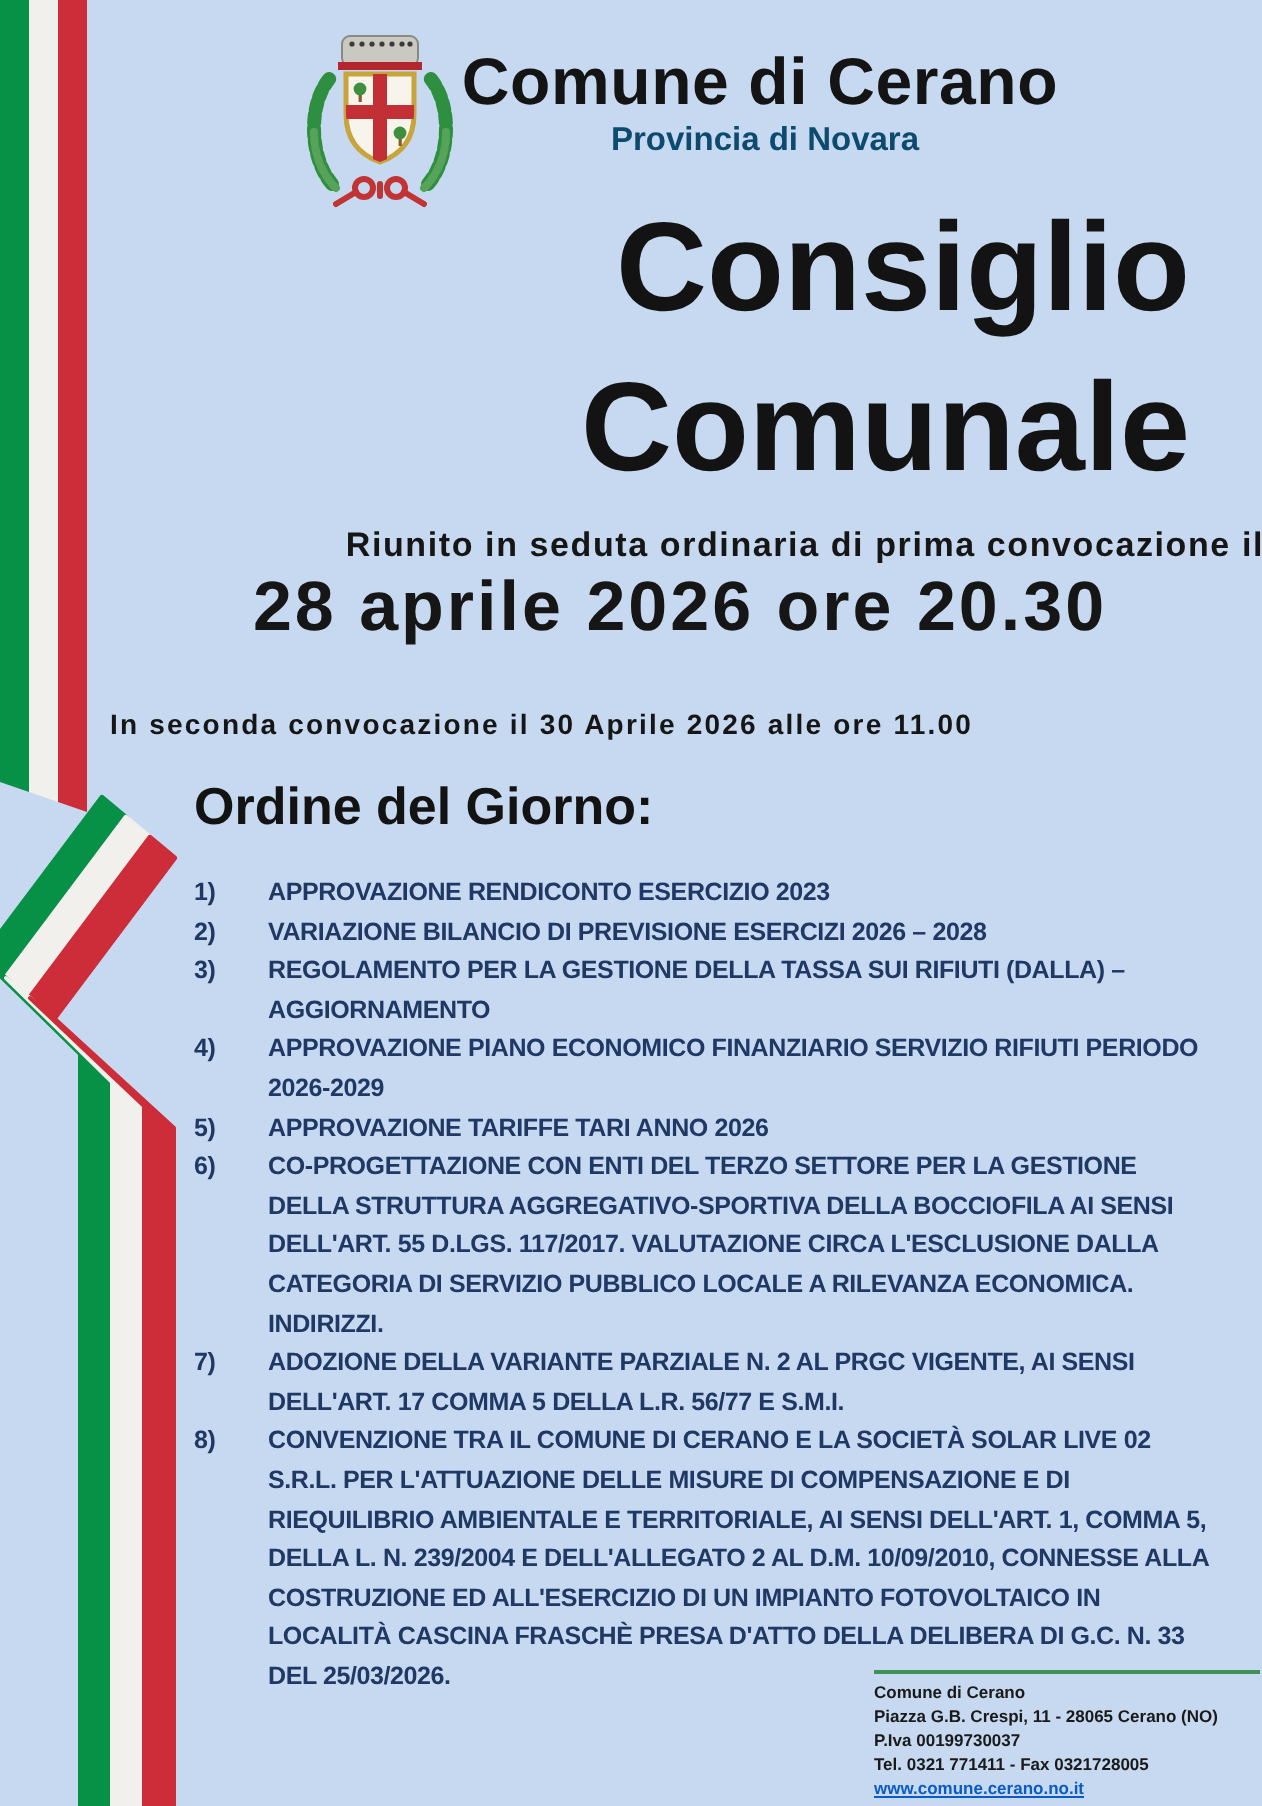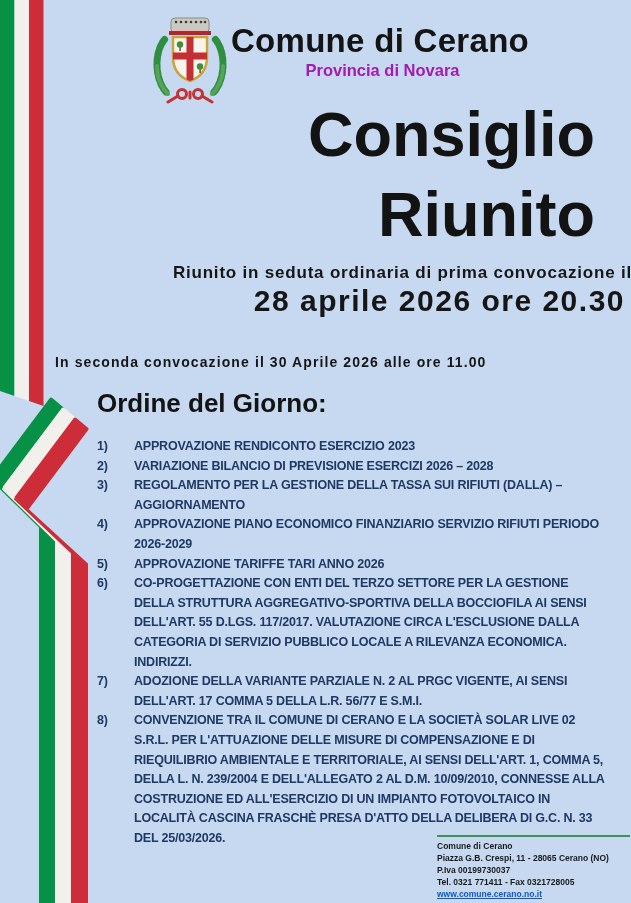--- a/index.html
+++ b/index.html
@@ -14,34 +14,34 @@
   .abs{position:absolute;}
   svg{display:block;}
 
   .header-name{
     left:150px;top:22px;width:460px;
     text-align:center;font-size:33px;font-weight:bold;
     letter-spacing:0.3px;color:#141414;
   }
   .header-prov{
     left:150px;top:61px;width:465px;
-    text-align:center;font-size:16.5px;font-weight:bold;color:#a21caf;
+    text-align:center;font-size:16.5px;font-weight:bold;color:#0c4a6e;
   }
   .main-title{
     left:85px;top:94px;width:510px;
     text-align:right;font-size:63px;line-height:80px;
     font-weight:bold;color:#131313;
   }
   .riunito{
     left:62px;top:263px;width:570px;
     text-align:right;font-size:17px;font-weight:bold;letter-spacing:0.8px;
   }
   .datetime{
     left:55px;top:284px;width:570px;
-    text-align:right;font-size:30px;font-weight:bold;letter-spacing:1.5px;
+    text-align:center;font-size:35px;font-weight:bold;letter-spacing:1.5px;
   }
   .presso{
     left:55px;top:329px;width:570px;
     text-align:center;font-size:18px;font-weight:bold;letter-spacing:0.5px;
   }
   .seconda{
     left:55px;top:354px;width:570px;
     text-align:left;font-size:14px;font-weight:bold;letter-spacing:1.1px;
   }
   .agenda-heading{
@@ -129,21 +129,21 @@
       <rect x="47.3" y="60" width="1.6" height="5" fill="#8a5a2a"></rect>
       <circle cx="48" cy="58.5" r="3.2" fill="#3f8f3f"></circle>
     </g>
   </svg>
 
   <div class="abs header-name">Comune di Cerano</div>
   <div class="abs header-prov">Provincia di Novara</div>
 
   <div class="abs main-title">
     <div>Consiglio</div>
-    <div>Riunito</div>
+    <div>Comunale</div>
   </div>
 
   <div class="abs riunito">Riunito in seduta ordinaria di prima convocazione il</div>
   <div class="abs datetime">28 aprile 2026 ore 20.30</div>
   <div class="abs seconda">In seconda convocazione il 30 Aprile 2026 alle ore 11.00</div>
 
   <div class="abs agenda-heading">Ordine del Giorno:</div>
 
   <div class="abs agenda-list">
     <div class="agenda-item">

